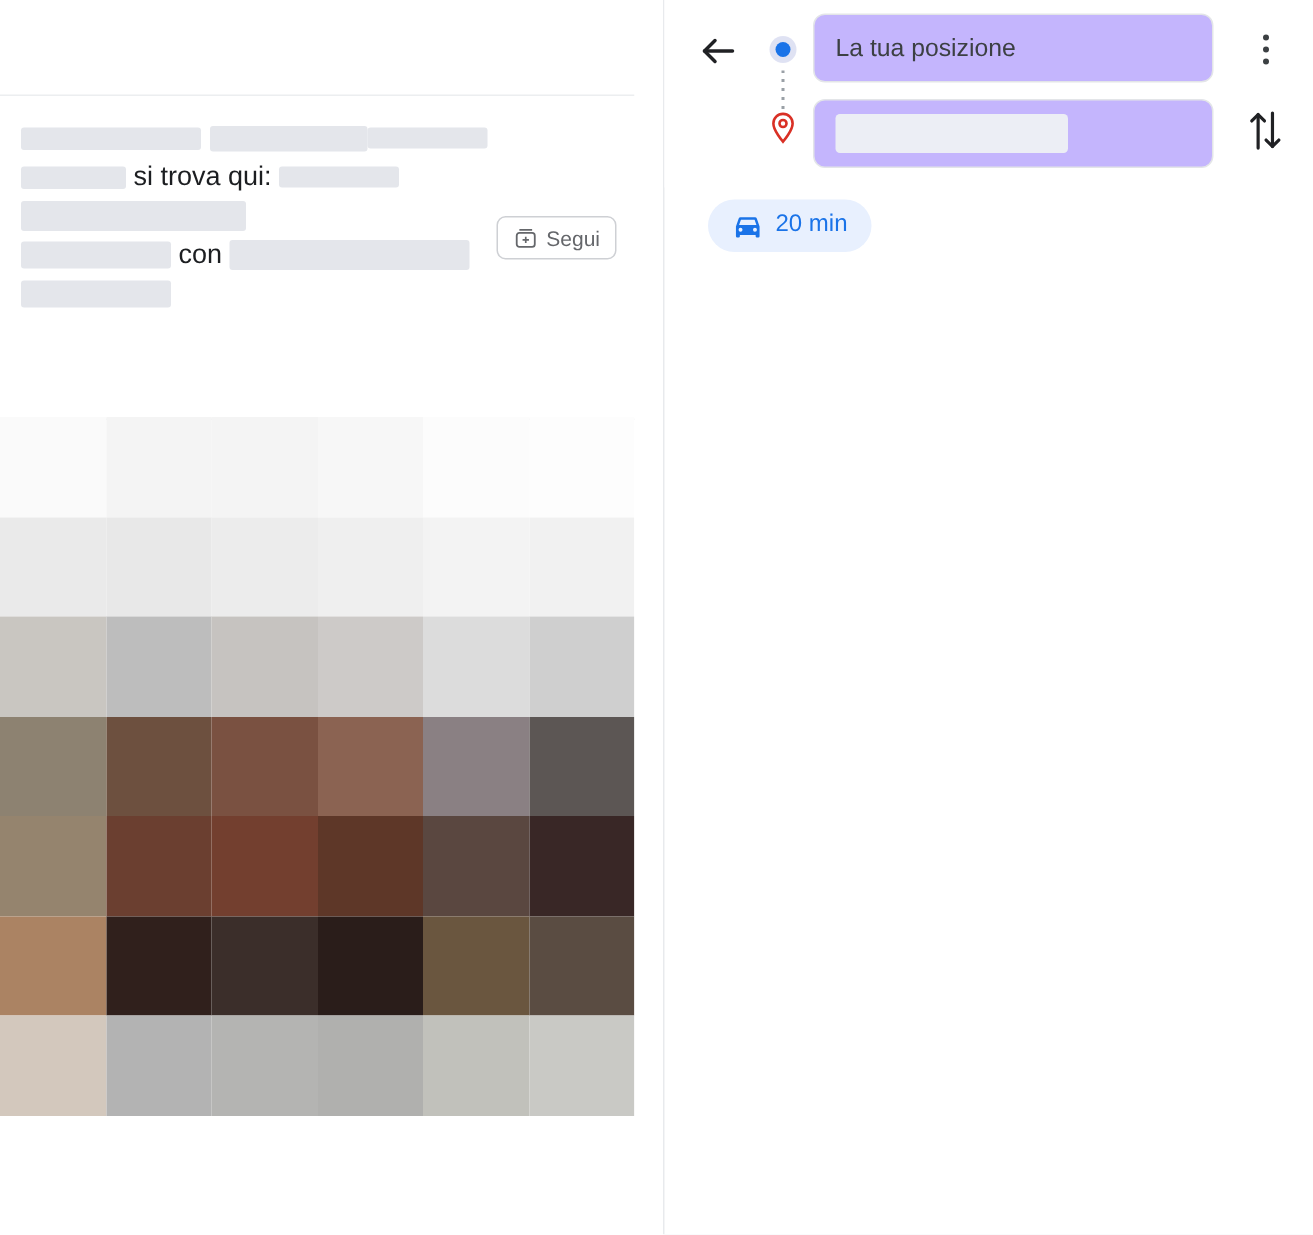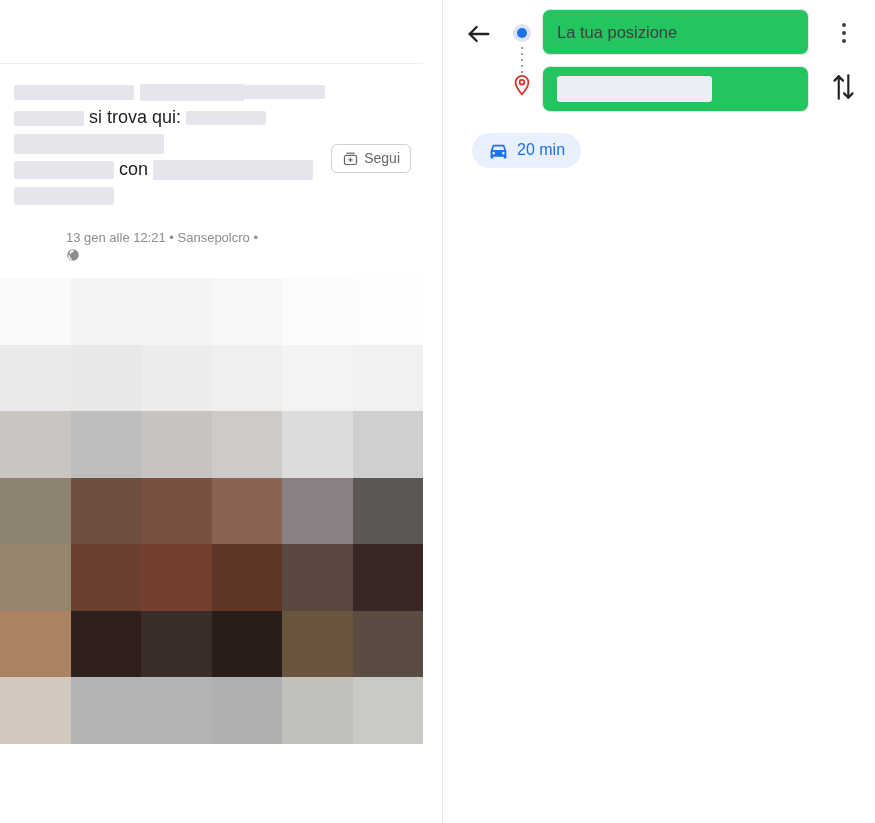--- a/index.html
+++ b/index.html
@@ -22,21 +22,21 @@
   .r-c{width:80px;height:14px;}
   .r-d{width:70px;height:15px;}
   .r-e{width:150px;height:20px;}
   .r-f{width:100px;height:18px;}
   .r-g{width:160px;height:20px;}
   .post-text{color:#1c1e21;font-size:18px;}
 
   .meta-row{position:absolute;left:66px;top:165px;font-size:13px;color:#8a8d91;line-height:17px;}
   .globe-ico{display:block;margin-top:2px;width:14px;height:14px;}
 
-  .follow-btn{position:absolute;right:12px;top:80px;display:flex;align-items:flex-start;gap:5px;
+  .follow-btn{position:absolute;right:12px;top:80px;display:flex;align-items:center;gap:5px;
               border:1px solid #ced0d4;border-radius:6px;background:#fff;padding:5px 10px;
               font-size:14px;color:#65676b;cursor:pointer;}
   .follow-btn svg{display:block;}
 
   
   .photo{position:absolute;left:0;top:278px;width:423px;height:466px;overflow:hidden;}
   .mosaic{display:grid;width:100%;height:100%;
           grid-template-columns:repeat(6,1fr);grid-template-rows:repeat(7,1fr);}
   .mosaic div{width:100%;height:100%;}
 
@@ -54,21 +54,21 @@
   .kebab i{width:4px;height:4px;border-radius:50%;background:#3c4043;display:block;}
 
   .origin-dot{position:absolute;left:70px;top:24px;width:18px;height:18px;}
   .origin-dot .outer{width:18px;height:18px;border-radius:50%;background:#c5cae9;opacity:.55;position:absolute;}
   .origin-dot .inner{width:10px;height:10px;border-radius:50%;background:#1a73e8;position:absolute;left:4px;top:4px;}
   .dotline{position:absolute;left:78px;top:47px;width:2px;height:26px;
            background:repeating-linear-gradient(to bottom,#9aa0a6 0 2px,transparent 2px 6px);}
   .dest-pin{position:absolute;left:68px;top:74px;width:22px;height:26px;}
 
   .field{position:absolute;left:99px;height:46px;border:1px solid #e3e5e8;border-radius:8px;
-         background:#22c55e;display:flex;align-items:center;padding:0 14px;box-sizing:border-box;
+         background:#c4b5fd;display:flex;align-items:center;padding:0 14px;box-sizing:border-box;
          width:267px;font-size:16.5px;color:#3c4043;cursor:text;}
   .field.f1{top:9px;}
   .field.f2{top:66px;}
   .field-redact{display:block;width:155px;height:26px;background:#eceef5;border-radius:3px;}
   .swap-btn{position:absolute;right:18px;top:70px;width:28px;height:36px;cursor:pointer;}
 
   .modes{position:absolute;left:0;top:126px;width:432px;height:48px;display:flex;align-items:center;}
   .mode{display:flex;align-items:center;gap:8px;font-size:16px;color:#3c4043;cursor:pointer;
         padding:7px 16px;border-radius:18px;}
   .mode.active{background:#e8f0fe;color:#1a73e8;}
@@ -113,28 +113,20 @@
         <div class="post-line">
           <span class="redact r-f"></span>
           <span class="post-text">con</span>
           <span class="redact r-g"></span>
         </div>
         <div class="post-line">
           <span class="redact r-f"></span>
         </div>
       </div>
 
-      <div class="meta-row">
-        <span>13 gen alle 12:21 • Sansepolcro •</span>
-        <span class="globe-ico">
-          <svg width="14" height="14" viewBox="0 0 24 24" fill="#8a8d91">
-            <path d="M12 2a10 10 0 1 0 0 20 10 10 0 0 0 0-20zm0 2c.7 0 1.4.1 2 .3L12 7l-3 1-1 3-2-2 1-3 2-1.7c.6-.2 1.3-.3 2-.3zM4.2 11l2.3 2.2.4 3 2.6 1.7.3 2.8A8 8 0 0 1 4.2 11z"></path>
-          </svg>
-        </span>
-      </div>
     </div>
 
     <div class="photo">
       <div class="mosaic">
         <div style="background:#fafafa"></div>
           <div style="background:#f4f4f4"></div>
           <div style="background:#f4f4f4"></div>
           <div style="background:#f7f7f7"></div>
           <div style="background:#fcfcfc"></div>
           <div style="background:#fdfdfd"></div>

